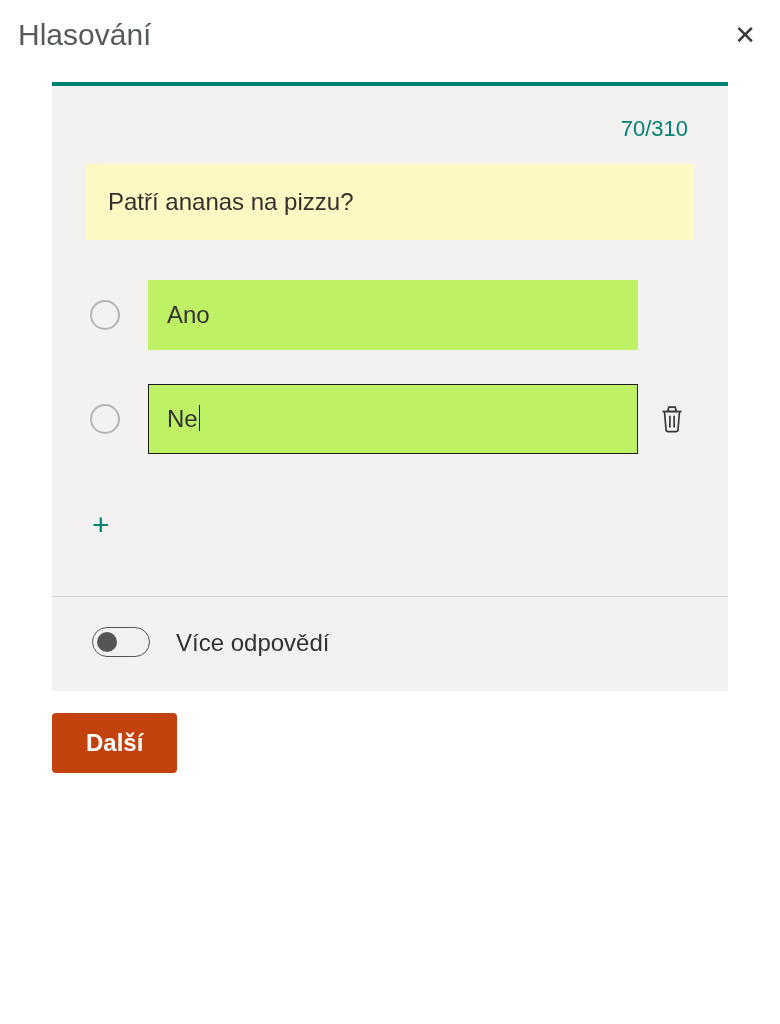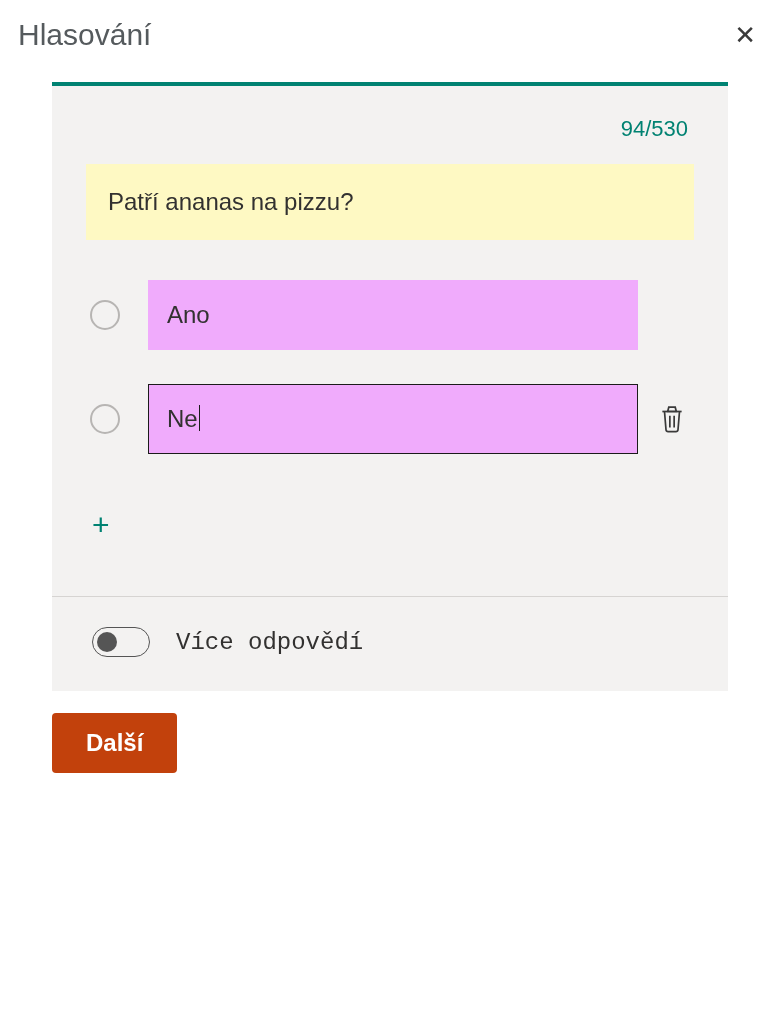--- a/index.html
+++ b/index.html
@@ -64,21 +64,21 @@
   }
   .radio-circle {
     width: 30px; height: 30px;
     border: 2px solid #b7b5b3;
     border-radius: 50%;
     flex: 0 0 auto;
     margin-right: 28px;
   }
   .option-input {
     flex: 1 1 auto;
-    background: #f0abfc;
+    background: #bef264;
     padding: 20px 18px;
     font-size: 24px;
     color: #323130;
     border: 1px solid transparent;
     position: relative;
   }
   .option-input.focused {
     border: 1.5px solid #1b1b1b;
   }
   .cursor {
@@ -108,23 +108,22 @@
     margin-right: 24px;
     line-height: 1;
   }
   .divider {
     border: none;
     border-top: 1px solid #d6d4d2;
     margin: 0;
   }
   .multi-row {
     display: flex;
-    align-items: center;
+    align-items: flex-end;
     padding: 30px 0 34px 6px;
-    font-family: Liberation Mono, monospace;
   }
   .toggle {
     width: 58px; height: 30px;
     border: 1.5px solid #555;
     border-radius: 15px;
     position: relative;
     margin-right: 26px;
     cursor: pointer;
   }
   .toggle-knob {
@@ -159,21 +158,21 @@
 <div class="dialog">
 
   <div class="dialog-header">
     <div class="dialog-title">Hlasování</div>
     <div class="close-btn">✕</div>
   </div>
 
   <div class="card">
     <div class="card-inner">
 
-      <div class="counter">94/530</div>
+      <div class="counter">70/310</div>
 
       <div class="question-box">Patří ananas na pizzu?</div>
 
       <div class="options">
 
         <div class="option-row">
           <div class="radio-circle"></div>
           <div class="option-input">Ano</div>
           <div class="trash"></div>
         </div>

